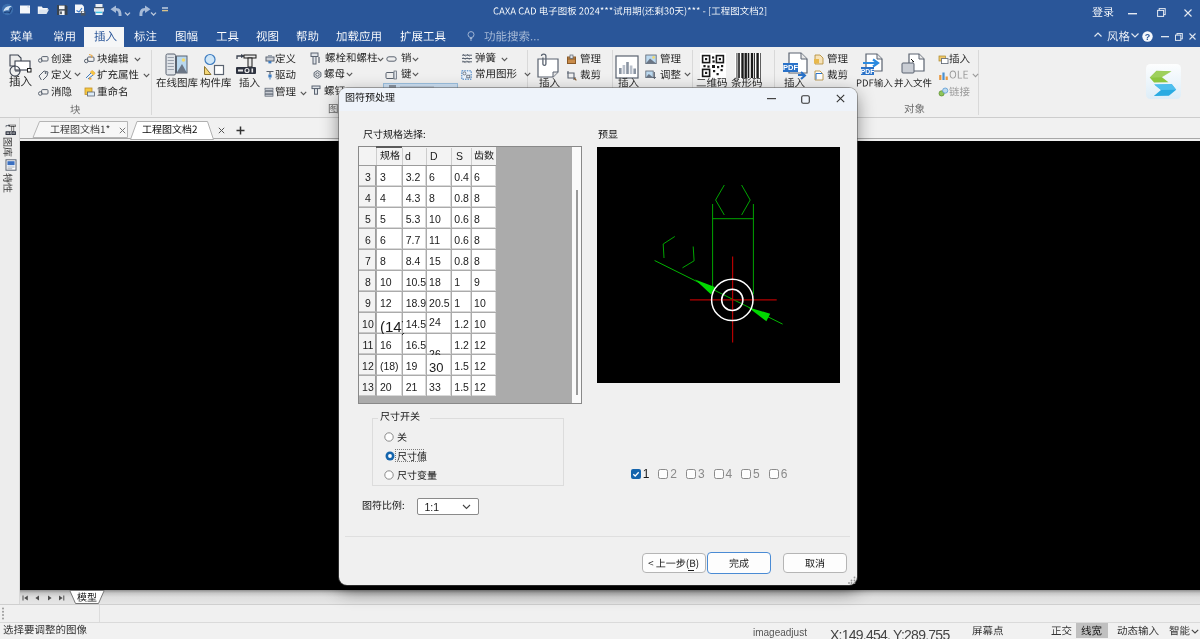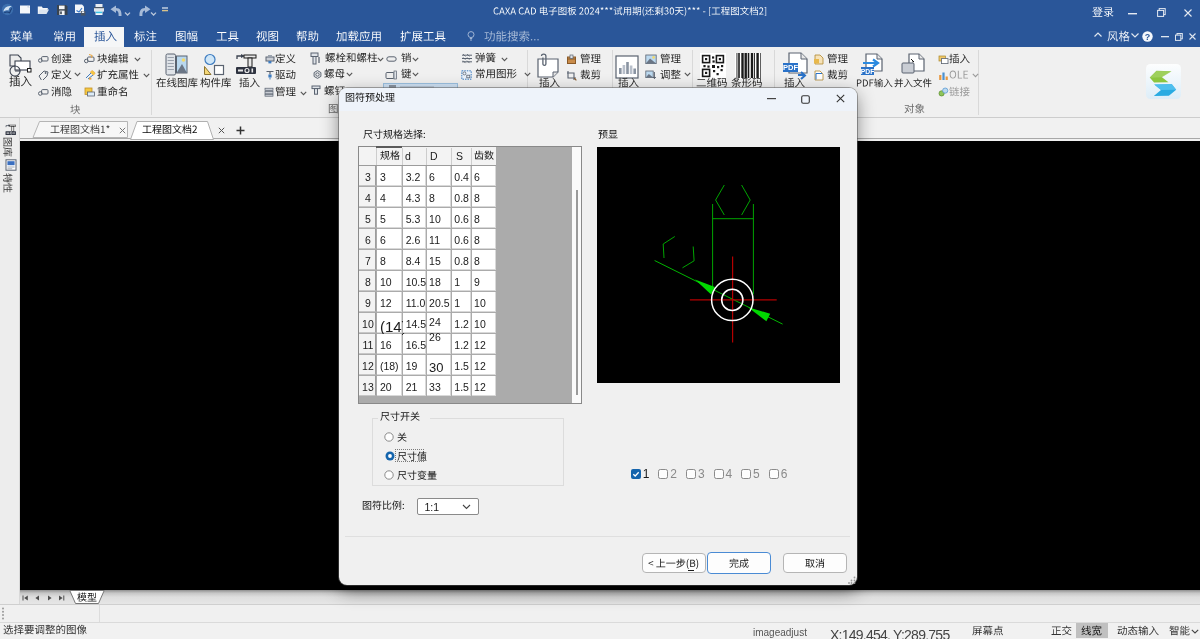--- a/index.html
+++ b/index.html
@@ -990,21 +990,21 @@
 <div class="lat" style="left:429.1px;top:212.7px;font-size:10.5px;color:#1a1a1a">10</div>
 <div style="left:451.8px;top:208.2px;width:18.8px;height:20.0px;background:#fff;border-bottom:1px solid #d9d9d9;border-right:1px solid #d9d9d9"></div>
 <div class="lat" style="left:454.3px;top:212.7px;font-size:10.5px;color:#1a1a1a">0.6</div>
 <div style="left:471.6px;top:208.2px;width:24.4px;height:20.0px;background:#fff;border-bottom:1px solid #d9d9d9;border-right:1px solid #d9d9d9"></div>
 <div class="lat" style="left:474.1px;top:212.7px;font-size:10.5px;color:#1a1a1a">8</div>
 <div style="left:359.4px;top:229.2px;width:17px;height:20.0px;background:#f3f3f3;border-bottom:1px solid #c6c6c6;border-right:1px solid #9c9c9c"></div>
 <div class="lat" style="left:359.4px;top:233.7px;width:17px;text-align:center;font-size:10.5px;color:#1a1a1a">6</div>
 <div style="left:377.4px;top:229.2px;width:24.8px;height:20.0px;background:#fff;border-bottom:1px solid #d9d9d9;border-right:1px solid #d9d9d9"></div>
 <div class="lat" style="left:379.9px;top:233.7px;font-size:10.5px;color:#1a1a1a">6</div>
 <div style="left:403.2px;top:229.2px;width:22.4px;height:20.0px;background:#fff;border-bottom:1px solid #d9d9d9;border-right:1px solid #d9d9d9"></div>
-<div class="lat" style="left:405.7px;top:233.7px;font-size:10.5px;color:#1a1a1a">2.6</div>
+<div class="lat" style="left:405.7px;top:233.7px;font-size:10.5px;color:#1a1a1a">7.7</div>
 <div style="left:426.6px;top:229.2px;width:24.2px;height:20.0px;background:#fff;border-bottom:1px solid #d9d9d9;border-right:1px solid #d9d9d9"></div>
 <div class="lat" style="left:429.1px;top:233.7px;font-size:10.5px;color:#1a1a1a">11</div>
 <div style="left:451.8px;top:229.2px;width:18.8px;height:20.0px;background:#fff;border-bottom:1px solid #d9d9d9;border-right:1px solid #d9d9d9"></div>
 <div class="lat" style="left:454.3px;top:233.7px;font-size:10.5px;color:#1a1a1a">0.6</div>
 <div style="left:471.6px;top:229.2px;width:24.4px;height:20.0px;background:#fff;border-bottom:1px solid #d9d9d9;border-right:1px solid #d9d9d9"></div>
 <div class="lat" style="left:474.1px;top:233.7px;font-size:10.5px;color:#1a1a1a">8</div>
 <div style="left:359.4px;top:250.2px;width:17px;height:20.0px;background:#f3f3f3;border-bottom:1px solid #c6c6c6;border-right:1px solid #9c9c9c"></div>
 <div class="lat" style="left:359.4px;top:254.7px;width:17px;text-align:center;font-size:10.5px;color:#1a1a1a">7</div>
 <div style="left:377.4px;top:250.2px;width:24.8px;height:20.0px;background:#fff;border-bottom:1px solid #d9d9d9;border-right:1px solid #d9d9d9"></div>
 <div class="lat" style="left:379.9px;top:254.7px;font-size:10.5px;color:#1a1a1a">8</div>
@@ -1026,21 +1026,21 @@
 <div class="lat" style="left:429.1px;top:275.7px;font-size:10.5px;color:#1a1a1a">18</div>
 <div style="left:451.8px;top:271.2px;width:18.8px;height:20.0px;background:#fff;border-bottom:1px solid #d9d9d9;border-right:1px solid #d9d9d9"></div>
 <div class="lat" style="left:454.3px;top:275.7px;font-size:10.5px;color:#1a1a1a">1</div>
 <div style="left:471.6px;top:271.2px;width:24.4px;height:20.0px;background:#fff;border-bottom:1px solid #d9d9d9;border-right:1px solid #d9d9d9"></div>
 <div class="lat" style="left:474.1px;top:275.7px;font-size:10.5px;color:#1a1a1a">9</div>
 <div style="left:359.4px;top:292.2px;width:17px;height:20.0px;background:#f3f3f3;border-bottom:1px solid #c6c6c6;border-right:1px solid #9c9c9c"></div>
 <div class="lat" style="left:359.4px;top:296.7px;width:17px;text-align:center;font-size:10.5px;color:#1a1a1a">9</div>
 <div style="left:377.4px;top:292.2px;width:24.8px;height:20.0px;background:#fff;border-bottom:1px solid #d9d9d9;border-right:1px solid #d9d9d9"></div>
 <div class="lat" style="left:379.9px;top:296.7px;font-size:10.5px;color:#1a1a1a">12</div>
 <div style="left:403.2px;top:292.2px;width:22.4px;height:20.0px;background:#fff;border-bottom:1px solid #d9d9d9;border-right:1px solid #d9d9d9"></div>
-<div class="lat" style="left:405.7px;top:296.7px;font-size:10.5px;color:#1a1a1a">11.0</div>
+<div class="lat" style="left:405.7px;top:296.7px;font-size:10.5px;color:#1a1a1a">18.9</div>
 <div style="left:426.6px;top:292.2px;width:24.2px;height:20.0px;background:#fff;border-bottom:1px solid #d9d9d9;border-right:1px solid #d9d9d9"></div>
 <div class="lat" style="left:429.1px;top:296.7px;font-size:10.5px;color:#1a1a1a">20.5</div>
 <div style="left:451.8px;top:292.2px;width:18.8px;height:20.0px;background:#fff;border-bottom:1px solid #d9d9d9;border-right:1px solid #d9d9d9"></div>
 <div class="lat" style="left:454.3px;top:296.7px;font-size:10.5px;color:#1a1a1a">1</div>
 <div style="left:471.6px;top:292.2px;width:24.4px;height:20.0px;background:#fff;border-bottom:1px solid #d9d9d9;border-right:1px solid #d9d9d9"></div>
 <div class="lat" style="left:474.1px;top:296.7px;font-size:10.5px;color:#1a1a1a">10</div>
 <div style="left:359.4px;top:313.2px;width:17px;height:20.0px;background:#f3f3f3;border-bottom:1px solid #c6c6c6;border-right:1px solid #9c9c9c"></div>
 <div class="lat" style="left:359.4px;top:317.7px;width:17px;text-align:center;font-size:10.5px;color:#1a1a1a">10</div>
 <div style="left:377.4px;top:313.2px;width:24.8px;height:20.0px;background:#fff;border-bottom:1px solid #d9d9d9;border-right:1px solid #d9d9d9"></div>
 <div class="lat" style="left:379.9px;top:317.7px;font-size:15px;color:#1a1a1a">(14)</div>
@@ -1052,21 +1052,21 @@
 <div class="lat" style="left:454.3px;top:317.7px;font-size:10.5px;color:#1a1a1a">1.2</div>
 <div style="left:471.6px;top:313.2px;width:24.4px;height:20.0px;background:#fff;border-bottom:1px solid #d9d9d9;border-right:1px solid #d9d9d9"></div>
 <div class="lat" style="left:474.1px;top:317.7px;font-size:10.5px;color:#1a1a1a">10</div>
 <div style="left:359.4px;top:334.2px;width:17px;height:20.0px;background:#f3f3f3;border-bottom:1px solid #c6c6c6;border-right:1px solid #9c9c9c"></div>
 <div class="lat" style="left:359.4px;top:338.7px;width:17px;text-align:center;font-size:10.5px;color:#1a1a1a">11</div>
 <div style="left:377.4px;top:334.2px;width:24.8px;height:20.0px;background:#fff;border-bottom:1px solid #d9d9d9;border-right:1px solid #d9d9d9"></div>
 <div class="lat" style="left:379.9px;top:338.7px;font-size:10.5px;color:#1a1a1a">16</div>
 <div style="left:403.2px;top:334.2px;width:22.4px;height:20.0px;background:#fff;border-bottom:1px solid #d9d9d9;border-right:1px solid #d9d9d9"></div>
 <div class="lat" style="left:405.7px;top:338.7px;font-size:10.5px;color:#1a1a1a">16.5</div>
 <div style="left:426.6px;top:334.2px;width:24.2px;height:20.0px;background:#fff;border-bottom:1px solid #d9d9d9;border-right:1px solid #d9d9d9"></div>
-<div class="lat" style="left:429.1px;top:331px;font-size:10.5px;color:#1a1a1a">26</div>
+<div class="lat" style="left:429.1px;top:348px;font-size:10.5px;color:#1a1a1a">26</div>
 <div style="left:451.8px;top:334.2px;width:18.8px;height:20.0px;background:#fff;border-bottom:1px solid #d9d9d9;border-right:1px solid #d9d9d9"></div>
 <div class="lat" style="left:454.3px;top:338.7px;font-size:10.5px;color:#1a1a1a">1.2</div>
 <div style="left:471.6px;top:334.2px;width:24.4px;height:20.0px;background:#fff;border-bottom:1px solid #d9d9d9;border-right:1px solid #d9d9d9"></div>
 <div class="lat" style="left:474.1px;top:338.7px;font-size:10.5px;color:#1a1a1a">12</div>
 <div style="left:359.4px;top:355.2px;width:17px;height:20.0px;background:#f3f3f3;border-bottom:1px solid #c6c6c6;border-right:1px solid #9c9c9c"></div>
 <div class="lat" style="left:359.4px;top:359.7px;width:17px;text-align:center;font-size:10.5px;color:#1a1a1a">12</div>
 <div style="left:377.4px;top:355.2px;width:24.8px;height:20.0px;background:#fff;border-bottom:1px solid #d9d9d9;border-right:1px solid #d9d9d9"></div>
 <div class="lat" style="left:379.9px;top:359.7px;font-size:10.5px;color:#1a1a1a">(18)</div>
 <div style="left:403.2px;top:355.2px;width:22.4px;height:20.0px;background:#fff;border-bottom:1px solid #d9d9d9;border-right:1px solid #d9d9d9"></div>
 <div class="lat" style="left:405.7px;top:359.7px;font-size:10.5px;color:#1a1a1a">19</div>

